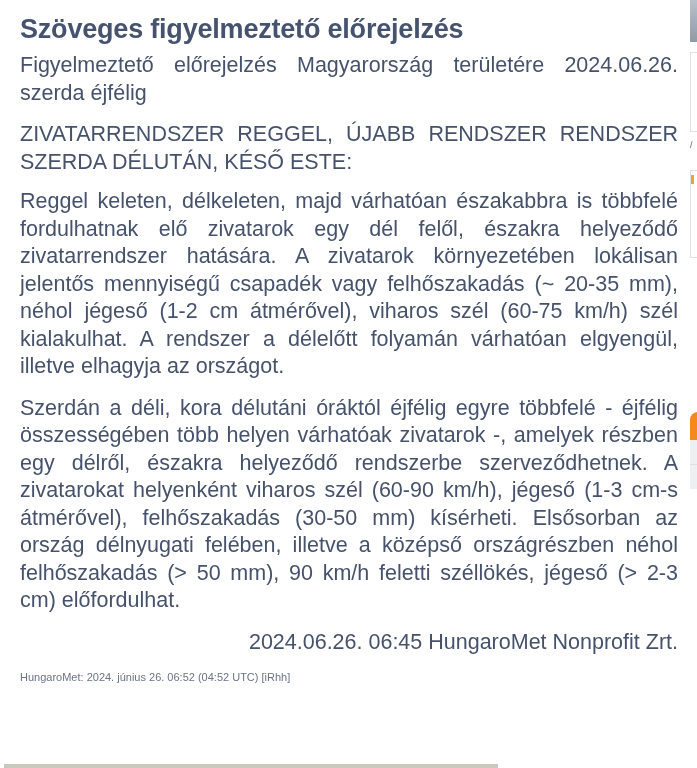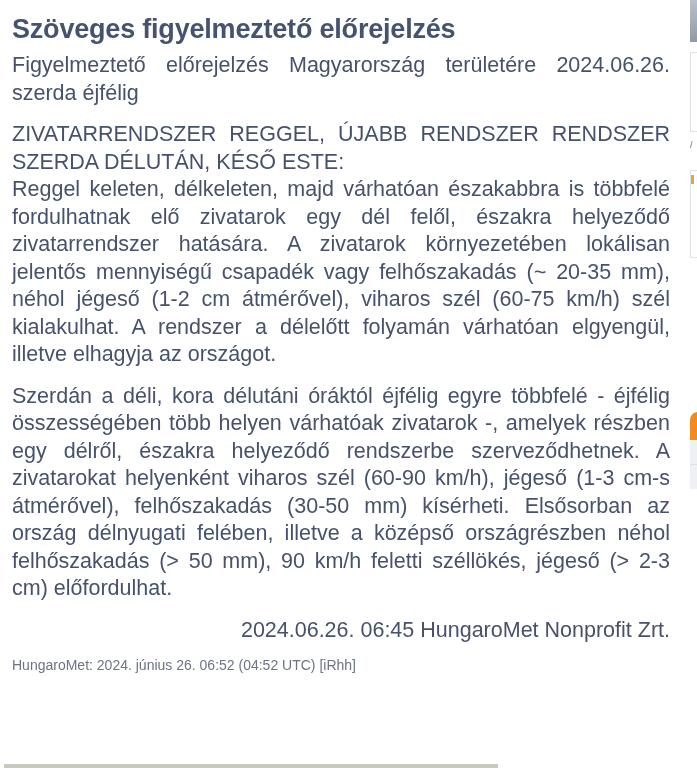--- a/index.html
+++ b/index.html
@@ -10,21 +10,21 @@
       overflow: hidden;
       background: #ffffff;
     }
     body {
       position: relative;
       font-family: "Liberation Sans", "DejaVu Sans", sans-serif;
       color: #444f6a;
     }
     .main {
       position: absolute;
-      left: 12px;
+      left: 20px;
       top: 0;
       width: 658px;
     }
     .title {
       font-family: "Liberation Sans", sans-serif;
       font-weight: bold;
       font-size: 27px;
       color: #46536f;
       margin: 12px 0 0 0;
       line-height: 34px;
@@ -32,25 +32,25 @@
     }
     .p {
       font-size: 21.5px;
       line-height: 27.5px;
       text-align: justify;
       margin: 0;
       color: #46526c;
     }
     .subtitle { margin-top: 6px; }
     .caps { margin-top: 14px; }
-    .para1 { margin-top: 0; }
+    .para1 { margin-top: 12px; }
     .para2 { margin-top: 14px; }
     .issued { margin-top: 14px; text-align: right; }
     .meta {
-      font-size: 14px;
+      font-size: 11px;
       color: #6b7385;
       margin-top: 14px;
       line-height: 14px;
     }
     .bottom-bar {
       position: absolute;
       left: 4px;
       top: 764px;
       width: 494px;
       height: 4px;

